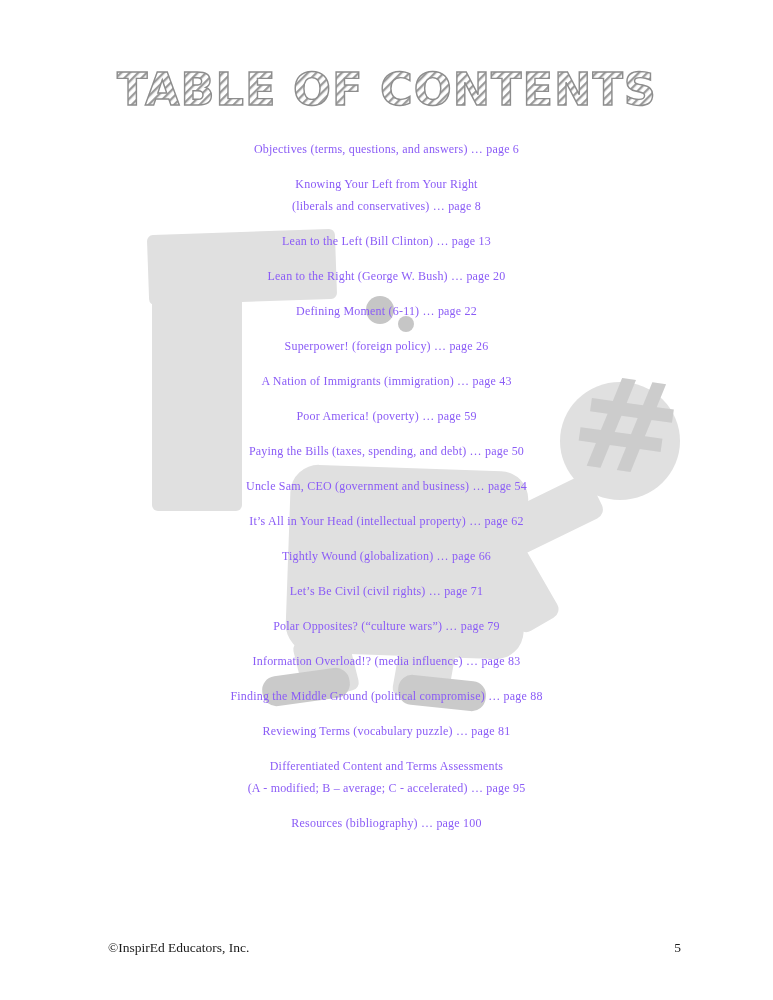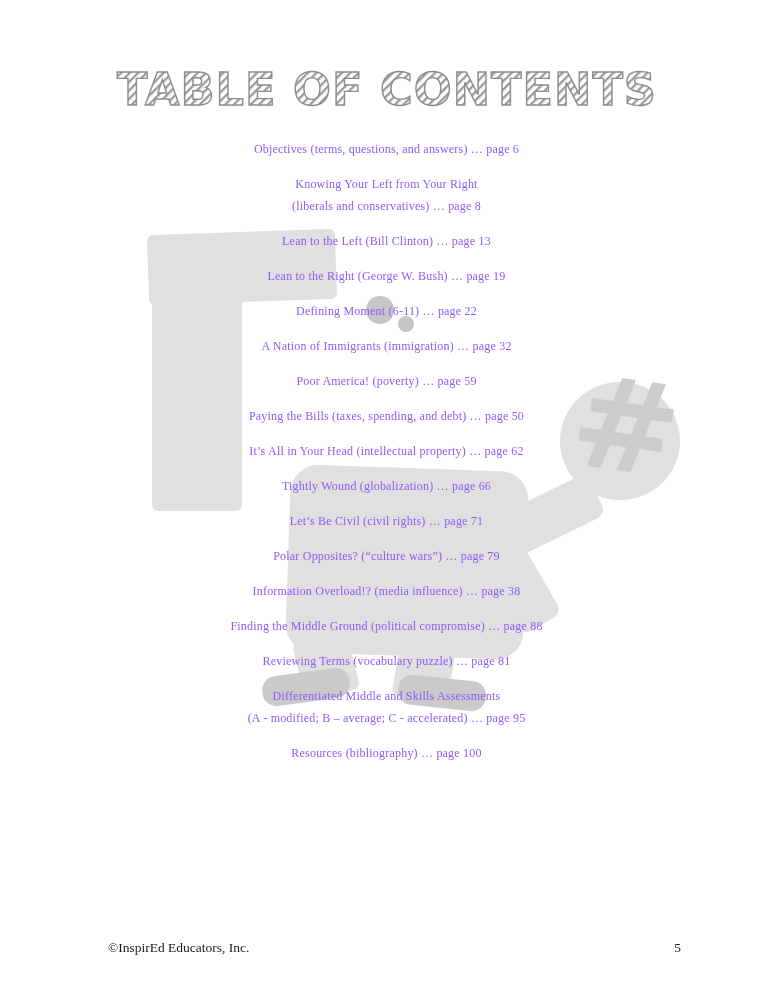--- a/index.html
+++ b/index.html
@@ -87,57 +87,63 @@
         <div class="toc-line">Objectives (terms, questions, and answers) … page 6</div>
       </div>
       <div class="toc-entry">
         <div class="toc-line">Knowing Your Left from Your Right</div>
         <div class="toc-line">(liberals and conservatives) … page 8</div>
       </div>
       <div class="toc-entry">
         <div class="toc-line">Lean to the Left (Bill Clinton) … page 13</div>
       </div>
       <div class="toc-entry">
-        <div class="toc-line">Lean to the Right (George W. Bush) … page 19</div>
+        <div class="toc-line">Lean to the Right (George W. Bush) … page 20</div>
       </div>
       <div class="toc-entry">
         <div class="toc-line">Defining Moment (6-11) … page 22</div>
       </div>
       <div class="toc-entry">
-        <div class="toc-line">A Nation of Immigrants (immigration) … page 32</div>
+        <div class="toc-line">Superpower! (foreign policy) … page 26</div>
+      </div>
+      <div class="toc-entry">
+        <div class="toc-line">A Nation of Immigrants (immigration) … page 43</div>
       </div>
       <div class="toc-entry">
         <div class="toc-line">Poor America! (poverty) … page 59</div>
       </div>
       <div class="toc-entry">
         <div class="toc-line">Paying the Bills (taxes, spending, and debt) … page 50</div>
+      </div>
+      <div class="toc-entry">
+        <div class="toc-line">Uncle Sam, CEO (government and business) … page 54</div>
       </div>
       <div class="toc-entry">
         <div class="toc-line">It’s All in Your Head (intellectual property) … page 62</div>
       </div>
       <div class="toc-entry">
         <div class="toc-line">Tightly Wound (globalization) … page 66</div>
       </div>
       <div class="toc-entry">
         <div class="toc-line">Let’s Be Civil (civil rights) … page 71</div>
       </div>
       <div class="toc-entry">
         <div class="toc-line">Polar Opposites? (“culture wars”) … page 79</div>
       </div>
       <div class="toc-entry">
-        <div class="toc-line">Information Overload!? (media influence) … page 38</div>
+        <div class="toc-line">Information Overload!? (media influence) … page 83</div>
       </div>
       <div class="toc-entry">
         <div class="toc-line">Finding the Middle Ground (political compromise) … page 88</div>
       </div>
       <div class="toc-entry">
         <div class="toc-line">Reviewing Terms (vocabulary puzzle) … page 81</div>
       </div>
       <div class="toc-entry">
-        <div class="toc-line">Differentiated Middle and Skills Assessments</div>
+        <div class="toc-line">Differentiated Content and Terms Assessments</div>
         <div class="toc-line">(A - modified; B – average; C - accelerated) … page 95</div>
       </div>
       <div class="toc-entry">
         <div class="toc-line">Resources (bibliography) … page 100</div>
       </div>
     </div>
 
 </div>
 
 <div class="footer">

